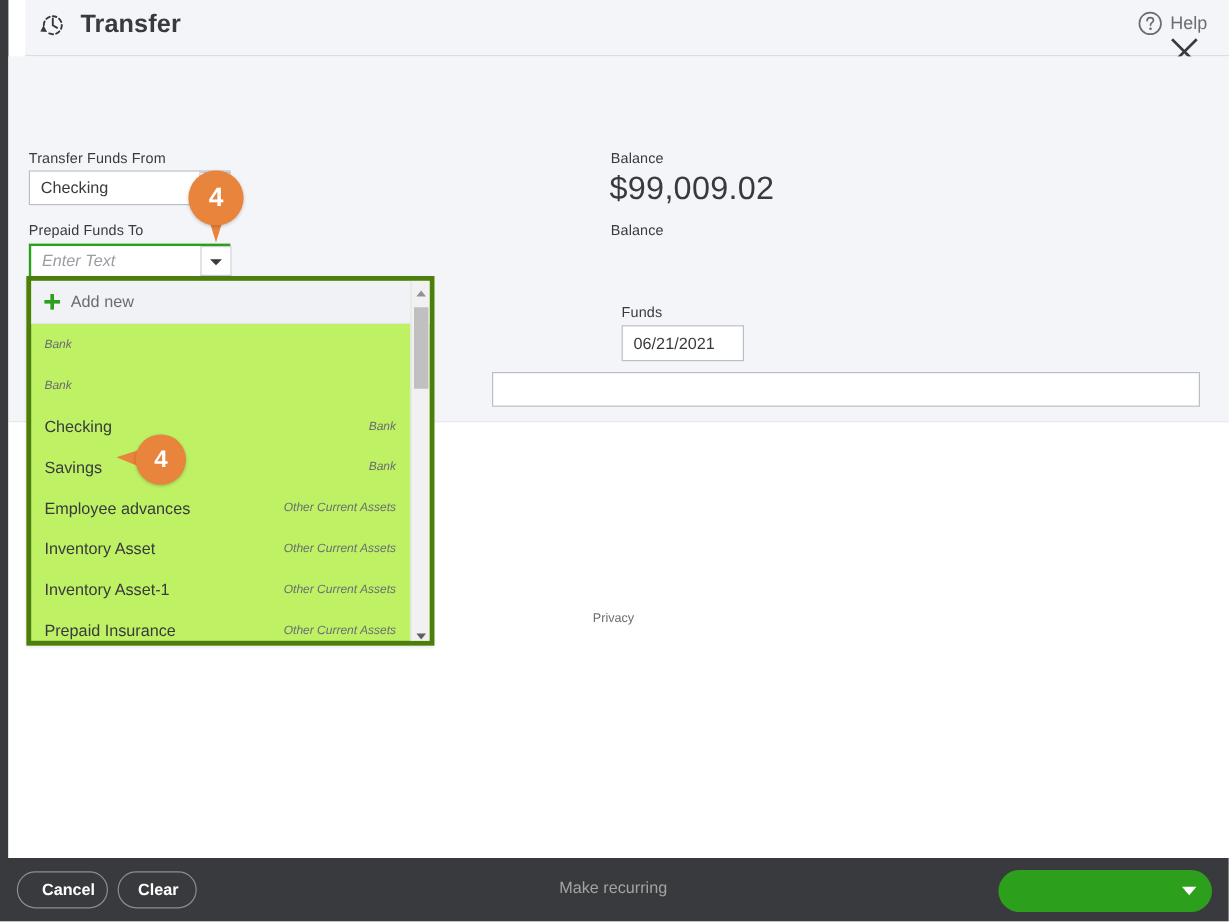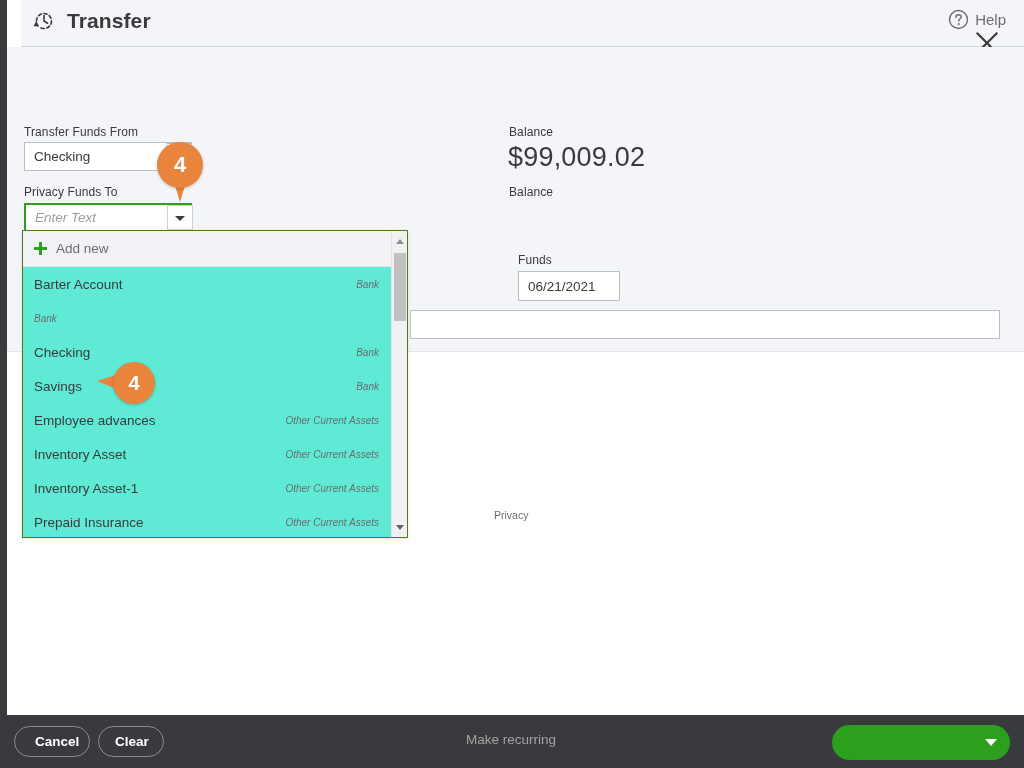--- a/index.html
+++ b/index.html
@@ -214,25 +214,25 @@
     left: 494px; top: 509px;
     font-size: 10.5px;
     color: #6b6c72;
     cursor: pointer;
   }
 
   
   .dropdown {
     position: absolute;
     left: 22px; top: 230px;
-    width: 386px;
+    width: 340px;
     height: 308px;
     box-sizing: border-box;
-    background: #5eead4;
-    border: 1px solid #4d7c0f;
+    background: #bef264;
+    border: 4px solid #4d7c0f;
     box-shadow: 0 1px 3px rgba(0,0,0,0.10);
     z-index: 30;
     overflow: hidden;
   }
   .dd-addnew {
     position: relative;
     height: 36px;
     background: #f1f2f5;
     border-bottom: 1px solid #e3e5e8;
     display: flex;
@@ -509,21 +509,21 @@
 
   <div class="form-area"></div>
   <div class="body-white"></div>
 
   <div class="field-label" id="label-from">Transfer Funds From</div>
   <input class="text-input" id="input-from" type="text" value="Checking" style="">
   <div class="combo-btn" id="combo-btn-from">
     <span class="caret"></span>
   </div>
 
-  <div class="field-label" id="label-to">Privacy Funds To</div>
+  <div class="field-label" id="label-to">Prepaid Funds To</div>
   <input class="text-input" id="input-to" type="text" placeholder="Enter Text" style="">
   <div class="combo-btn" id="combo-btn-to">
     <span class="caret"></span>
   </div>
 
   <div class="field-label" id="label-balance1">Balance</div>
   <div class="balance-amount">$99,009.02</div>
   <div class="field-label" id="label-balance2">Balance</div>
 
   <div class="field-label" id="label-date">Funds</div>
@@ -533,21 +533,20 @@
 
   <div class="privacy">Privacy</div>
 
   <div class="dropdown">
     <div class="dd-addnew">
       <span class="plus-icon"></span>
       <span class="dd-addnew-label">Add new</span>
     </div>
     <div class="dd-list" id="dd-list">
         <div class="dd-item">
-          <span class="dd-item-name">Barter Account</span>
           <span class="dd-item-type">Bank</span>
         </div>
         <div class="dd-item">
           <span class="dd-item-type">Bank</span>
         </div>
         <div class="dd-item">
           <span class="dd-item-name">Checking</span>
           <span class="dd-item-type">Bank</span>
         </div>
         <div class="dd-item">

